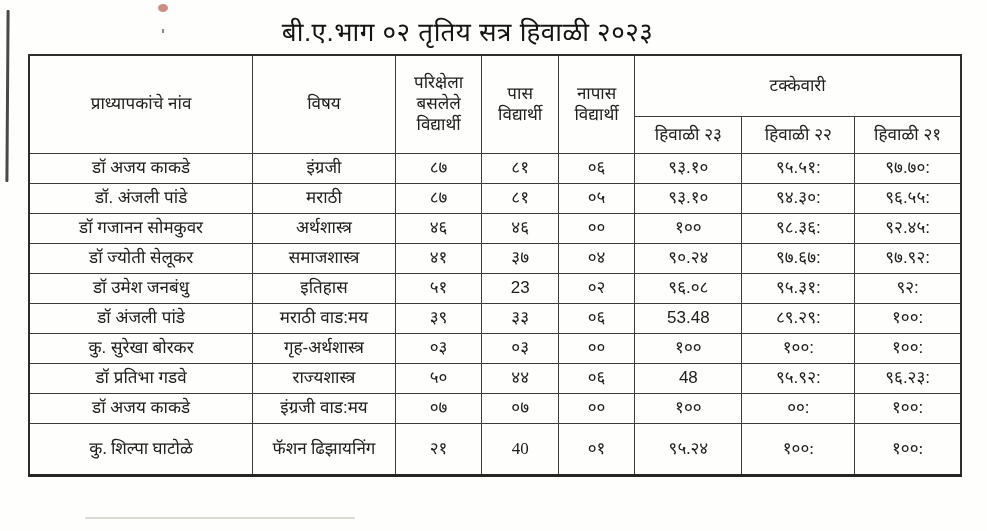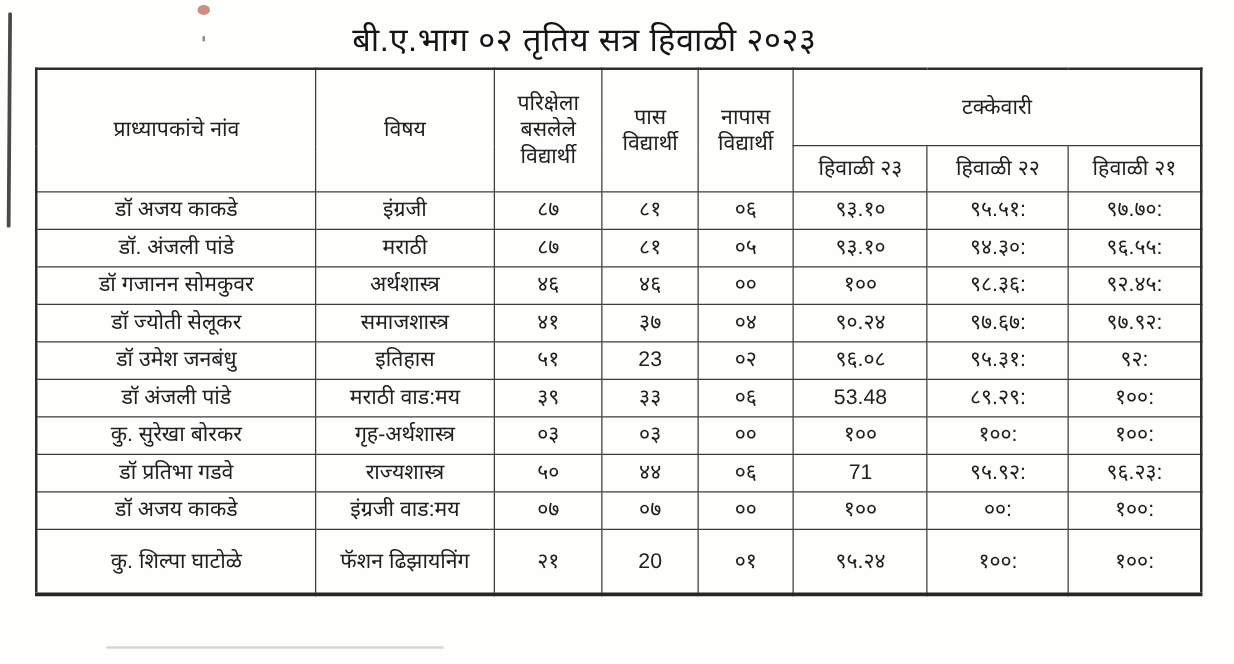--- a/index.html
+++ b/index.html
@@ -26,21 +26,21 @@
     padding:1px 3px;line-height:1.22;
     overflow:hidden;
   }
   table.results{border-bottom:3px solid #262626;}
   th.h-name{ text-align:left;padding-left:8px;font-size:18px;margin-top:20px;}
   th{font-size:17.5px;}
   .hdr-top th{height:58px;}
   .hdr-sub th{height:34px;}
   td.cell-name{text-align:left;padding-left:10px;white-space:nowrap;}
   tbody tr{height:30px;margin-top:24px;}
-  tbody tr:last-child{height:52px;}
+  tbody tr:last-child{height:52px;font-family:Liberation Serif, serif;}
   
   .scan-edge{
     position:absolute;left:6px;top:10px;width:3px;height:172px;
     background:#1c1c1c;opacity:.8;transform:rotate(.4deg);border-radius:1px;
   }
   .red-dot{
     position:absolute;left:158px;top:4px;width:10px;height:8px;
     border-radius:50%;opacity:.7;
   }
   .speck{position:absolute;left:162px;top:29px;width:2px;height:4px;background:#6a6a6a;opacity:.8;}
@@ -156,39 +156,39 @@
           <td>१००</td>
           <td>१००:</td>
           <td>१००:</td>
         </tr>
         <tr>
           <td class="cell-name">डॉ प्रतिभा गडवे</td>
           <td>राज्यशास्त्र</td>
           <td>५०</td>
           <td>४४</td>
           <td>०६</td>
-          <td>71</td>
+          <td>48</td>
           <td>९५.९२:</td>
           <td>९६.२३:</td>
         </tr>
         <tr>
           <td class="cell-name">डॉ अजय काकडे</td>
           <td>इंग्रजी वाड:मय</td>
           <td>०७</td>
           <td>०७</td>
           <td>००</td>
           <td>१००</td>
           <td>००:</td>
           <td>१००:</td>
         </tr>
         <tr>
           <td class="cell-name">कु. शिल्पा घाटोळे</td>
           <td>फॅशन ढिझायनिंग</td>
           <td>२१</td>
-          <td>20</td>
+          <td>40</td>
           <td>०१</td>
           <td>९५.२४</td>
           <td>१००:</td>
           <td>१००:</td>
         </tr>
       </tbody>
   </table>
 </div>
 
 </body></html>

